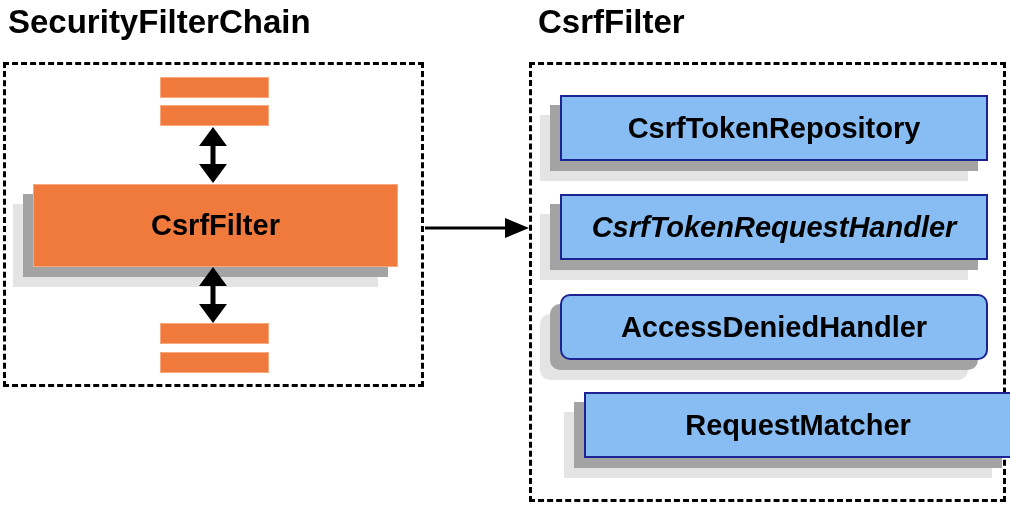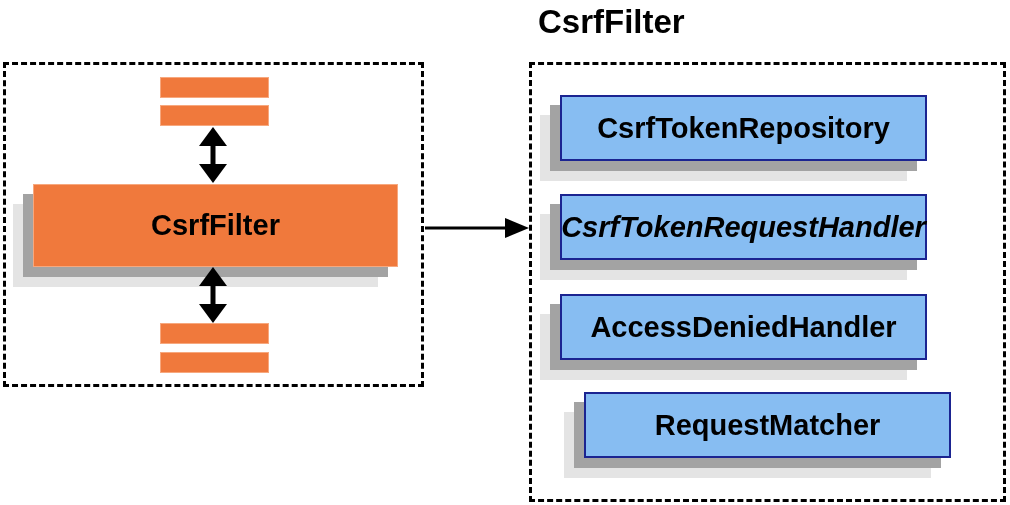--- a/index.html
+++ b/index.html
@@ -58,48 +58,49 @@
     align-items: center;
     justify-content: center;
     font-size: 29px;
     font-weight: bold;
     color: #000000;
   }
 
   .comp-box {
     position: absolute;
     left: 560px;
-    width: 367px;
+    width: 428px;
     height: 66px;
     background: #87BDF2;
     border: 2px solid #1B2491;
     box-shadow: -10px 10px 0 #A3A3A3, -20px 20px 0 #E4E4E4;
     display: flex;
     align-items: center;
     justify-content: center;
     font-size: 29px;
     font-weight: bold;
     color: #000000;
     white-space: nowrap;
   }
   .comp-1 { top: 95px; }
   .comp-2 { top: 194px; font-style: italic; }
-  .comp-3 { top: 294px; }
+  .comp-3 { top: 294px; border-radius: 10px; }
   .comp-4 { top: 392px; margin-left: 24px; }
 
   .arrow { position: absolute; display: block; }
   .arrow-v1 { left: 198px; top: 126px; }
   .arrow-v2 { left: 198px; top: 266px; }
   .arrow-h  { left: 425px; top: 215px; }
 </style>
 </head>
 <body>
 
 <div class="canvas">
 
+  <div class="title title-left">SecurityFilterChain</div>
   <div class="title title-right">CsrfFilter</div>
 
   <div class="dashed left-chain"></div>
 
   <div class="filter-bar bar-1"></div>
   <div class="filter-bar bar-2"></div>
   <div class="filter-bar bar-3"></div>
   <div class="filter-bar bar-4"></div>
 
   <svg class="arrow arrow-v1" width="30" height="58" viewBox="0 0 30 58">

